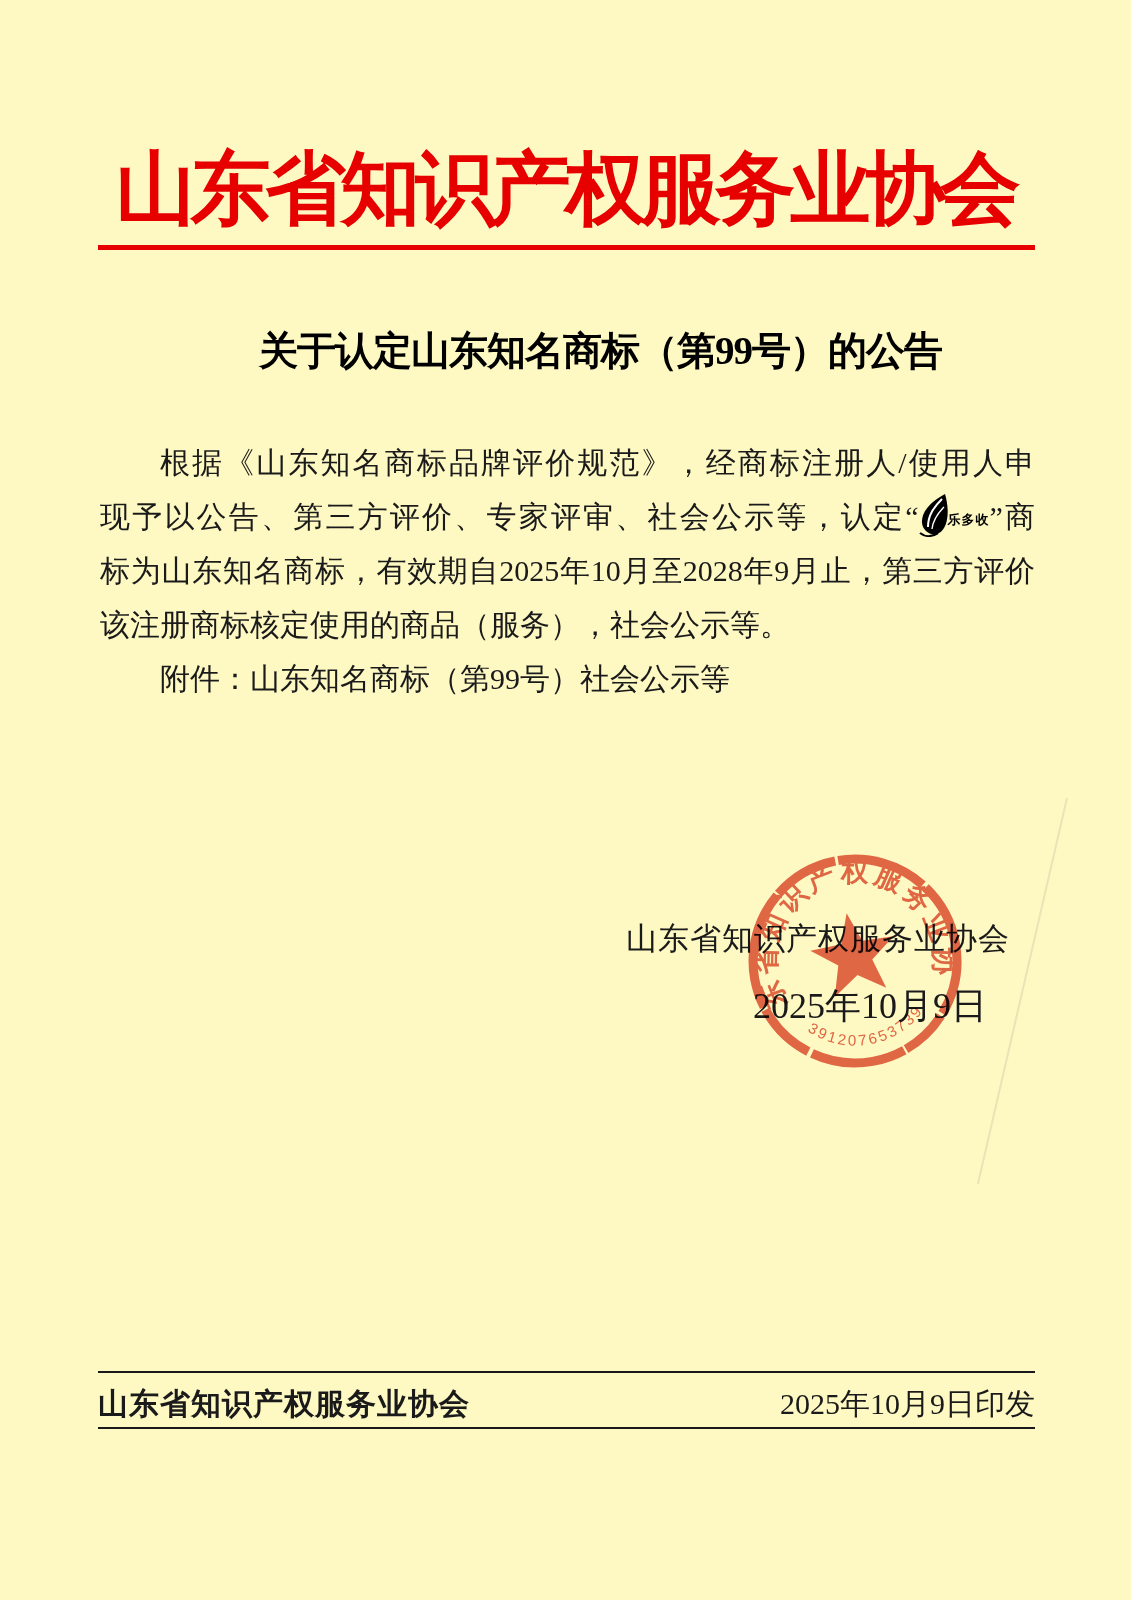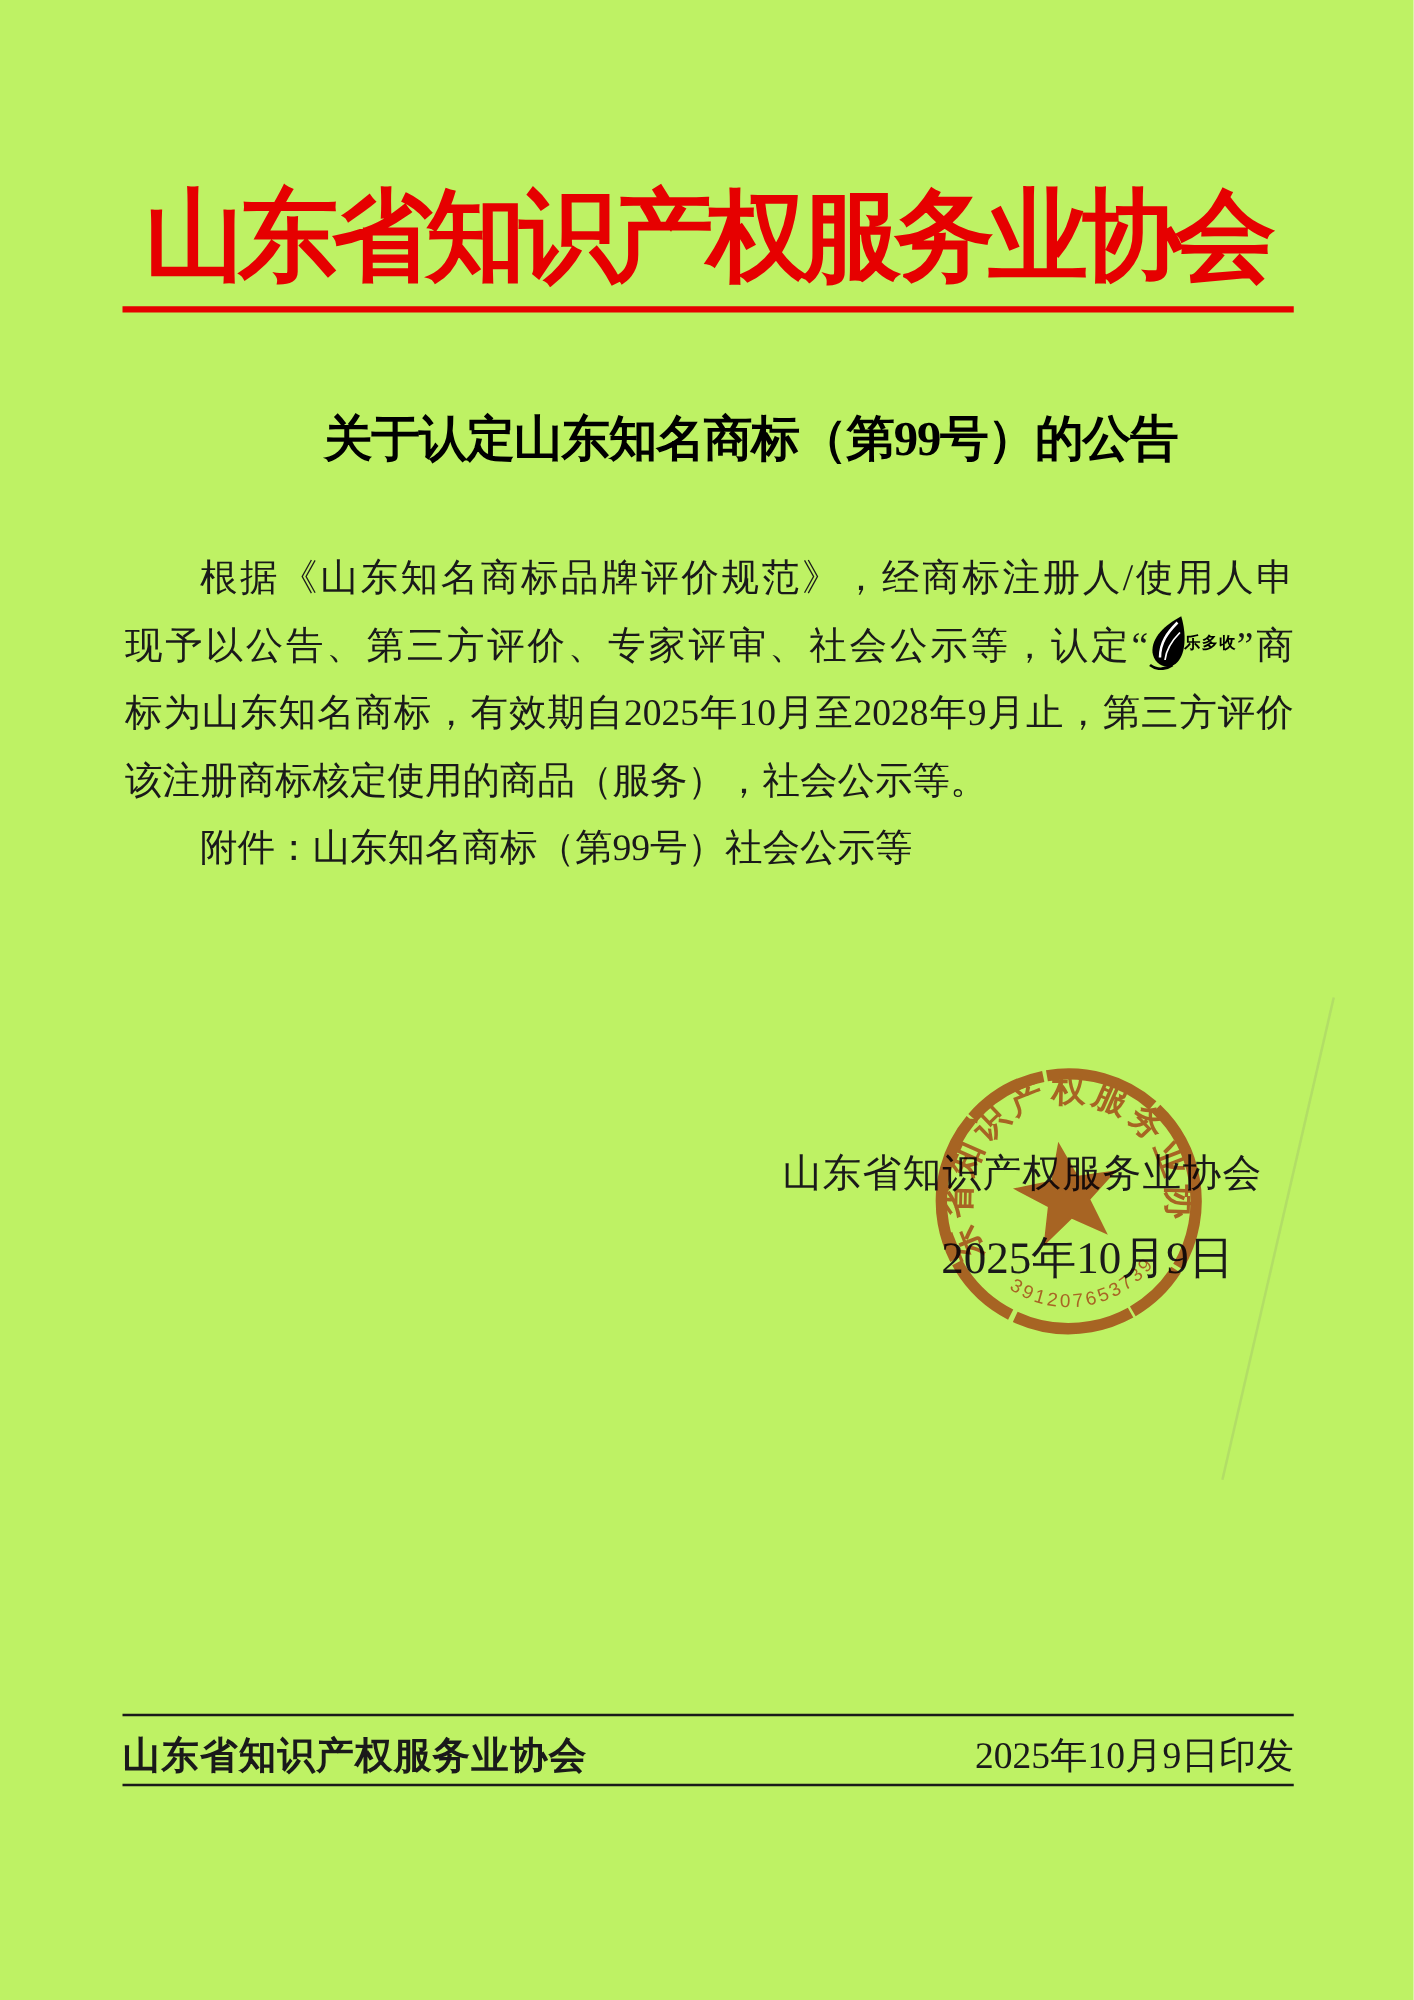--- a/index.html
+++ b/index.html
@@ -1,21 +1,21 @@
 <!DOCTYPE html>
 <html><head>
 <meta charset="utf-8">
 <style>
   html, body { margin: 0; padding: 0; background: #ffffff; }
   .page {
     position: relative;
     width: 1131px;
     height: 1600px;
     margin: 0 auto;
-    background: #bef264;
+    background: #fef9c3;
     overflow: hidden;
     font-family: "Liberation Serif", "DejaVu Serif", serif;
     color: #111111;
   }
 
   
   .org-title {
     position: absolute;
     top: 136px; left: 0; width: 100%;
     text-align: center;
@@ -59,21 +59,20 @@
     white-space: normal;
     text-align: justify;
     text-align-last: justify;
     overflow: hidden;
   }
   .indent { text-indent: 60px; }
 
   
   .tm-logo {
     display: inline-flex;
-    align-items: center;
     vertical-align: -10px;
     height: 44px;
     white-space: nowrap;
   }
   .tm-logo svg { display: block; }
   .tm-name {
     font-size: 13px;
     font-weight: bold;
     letter-spacing: 1px;
     margin-left: -7px;

